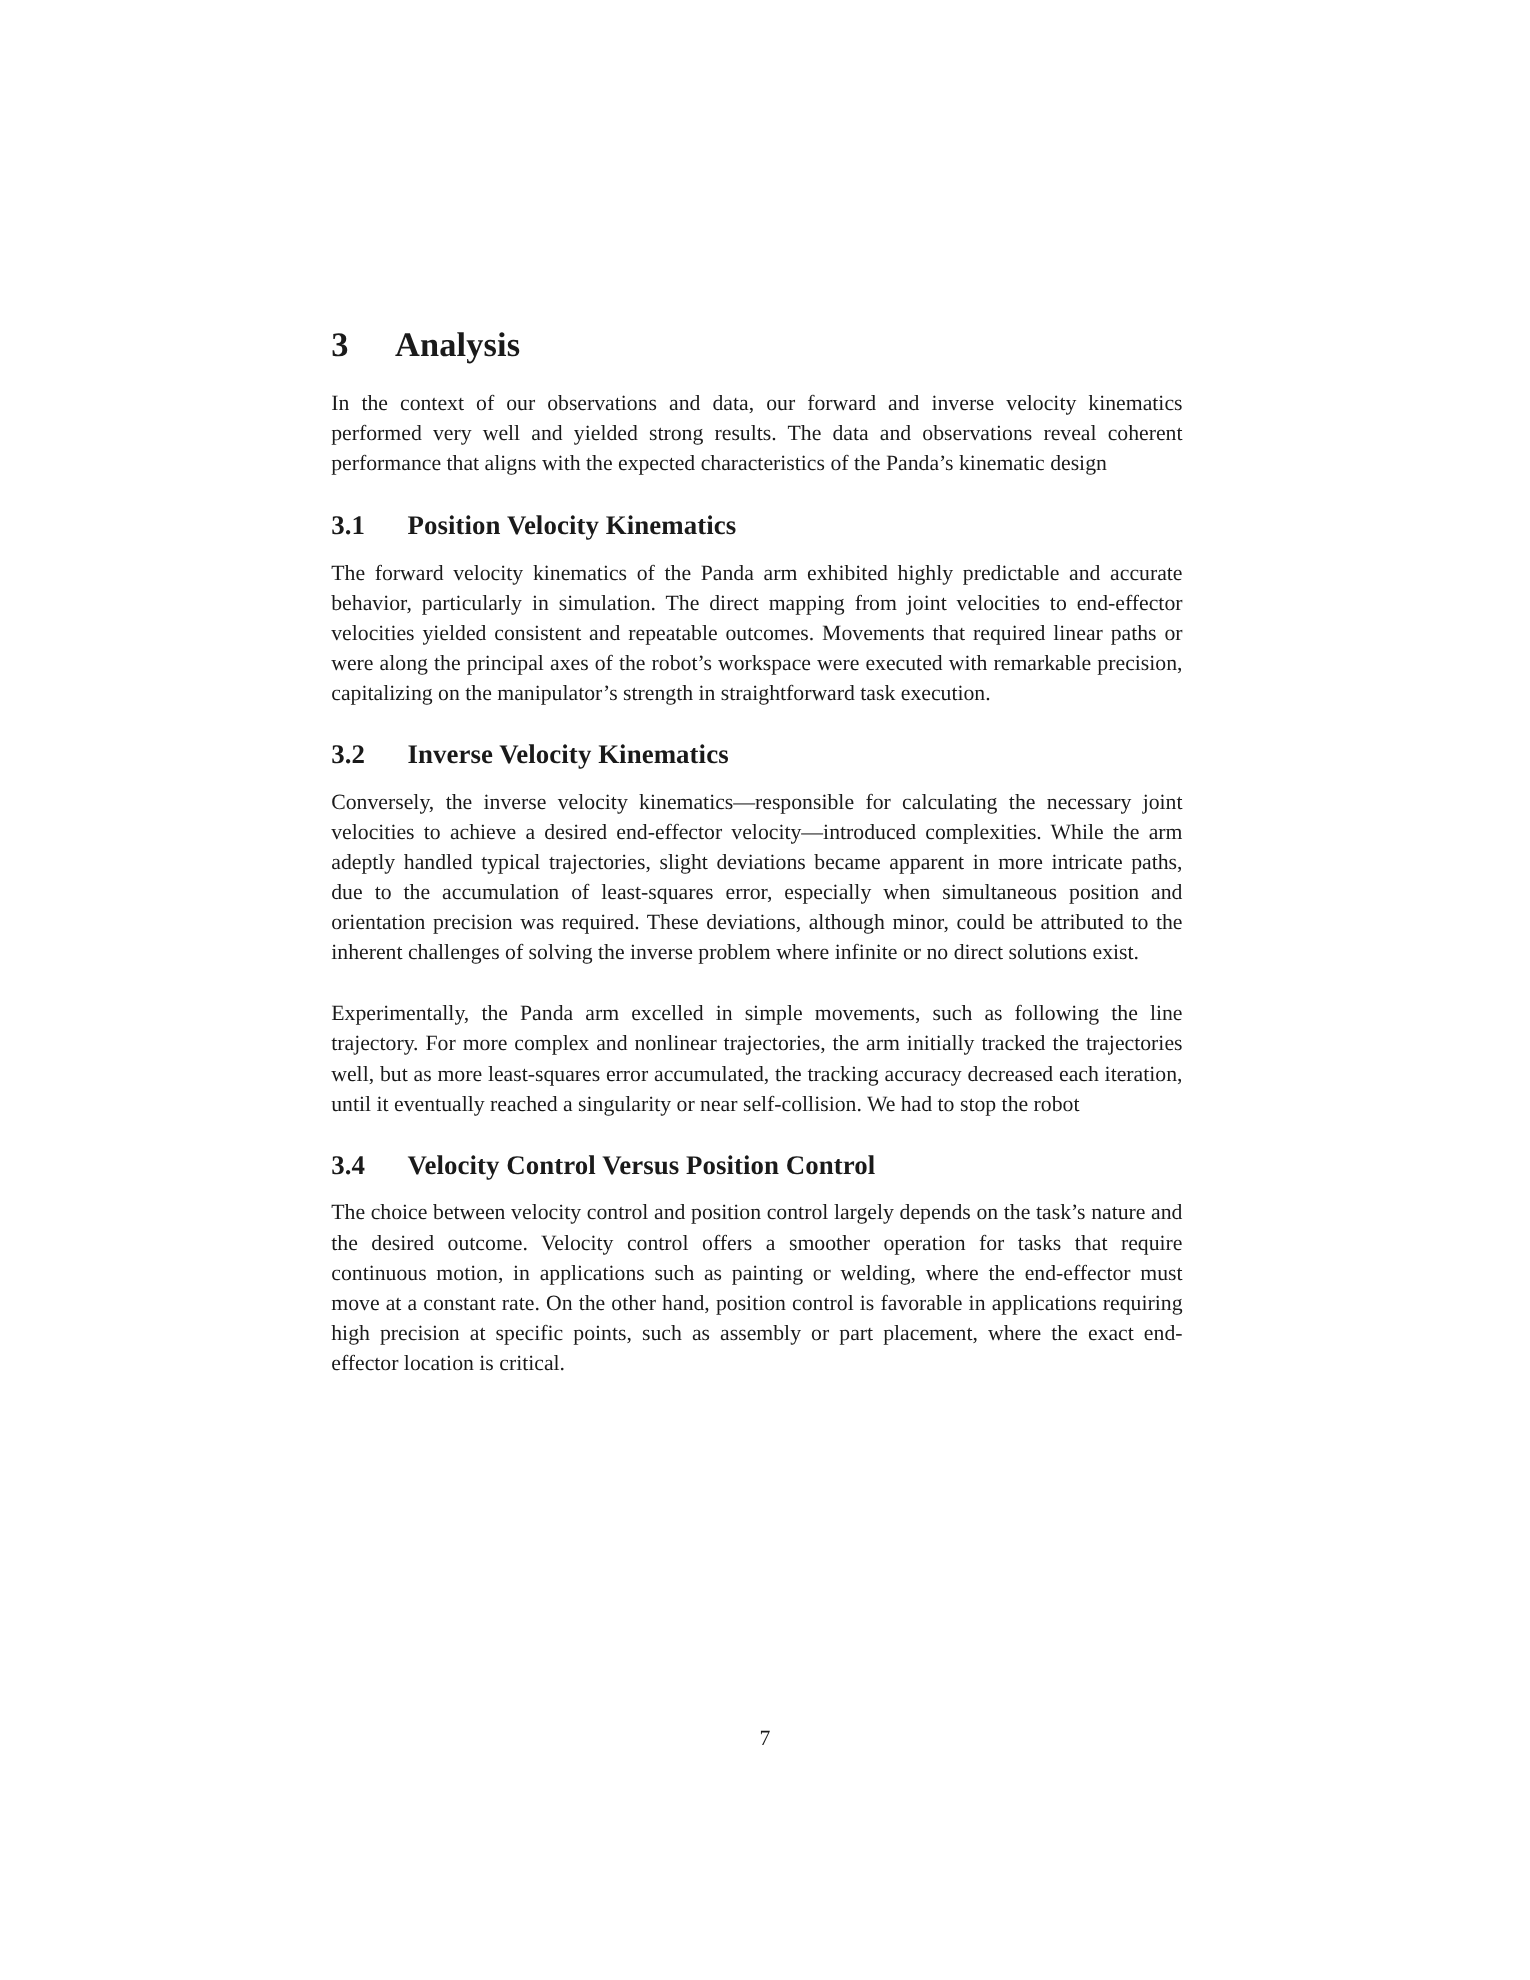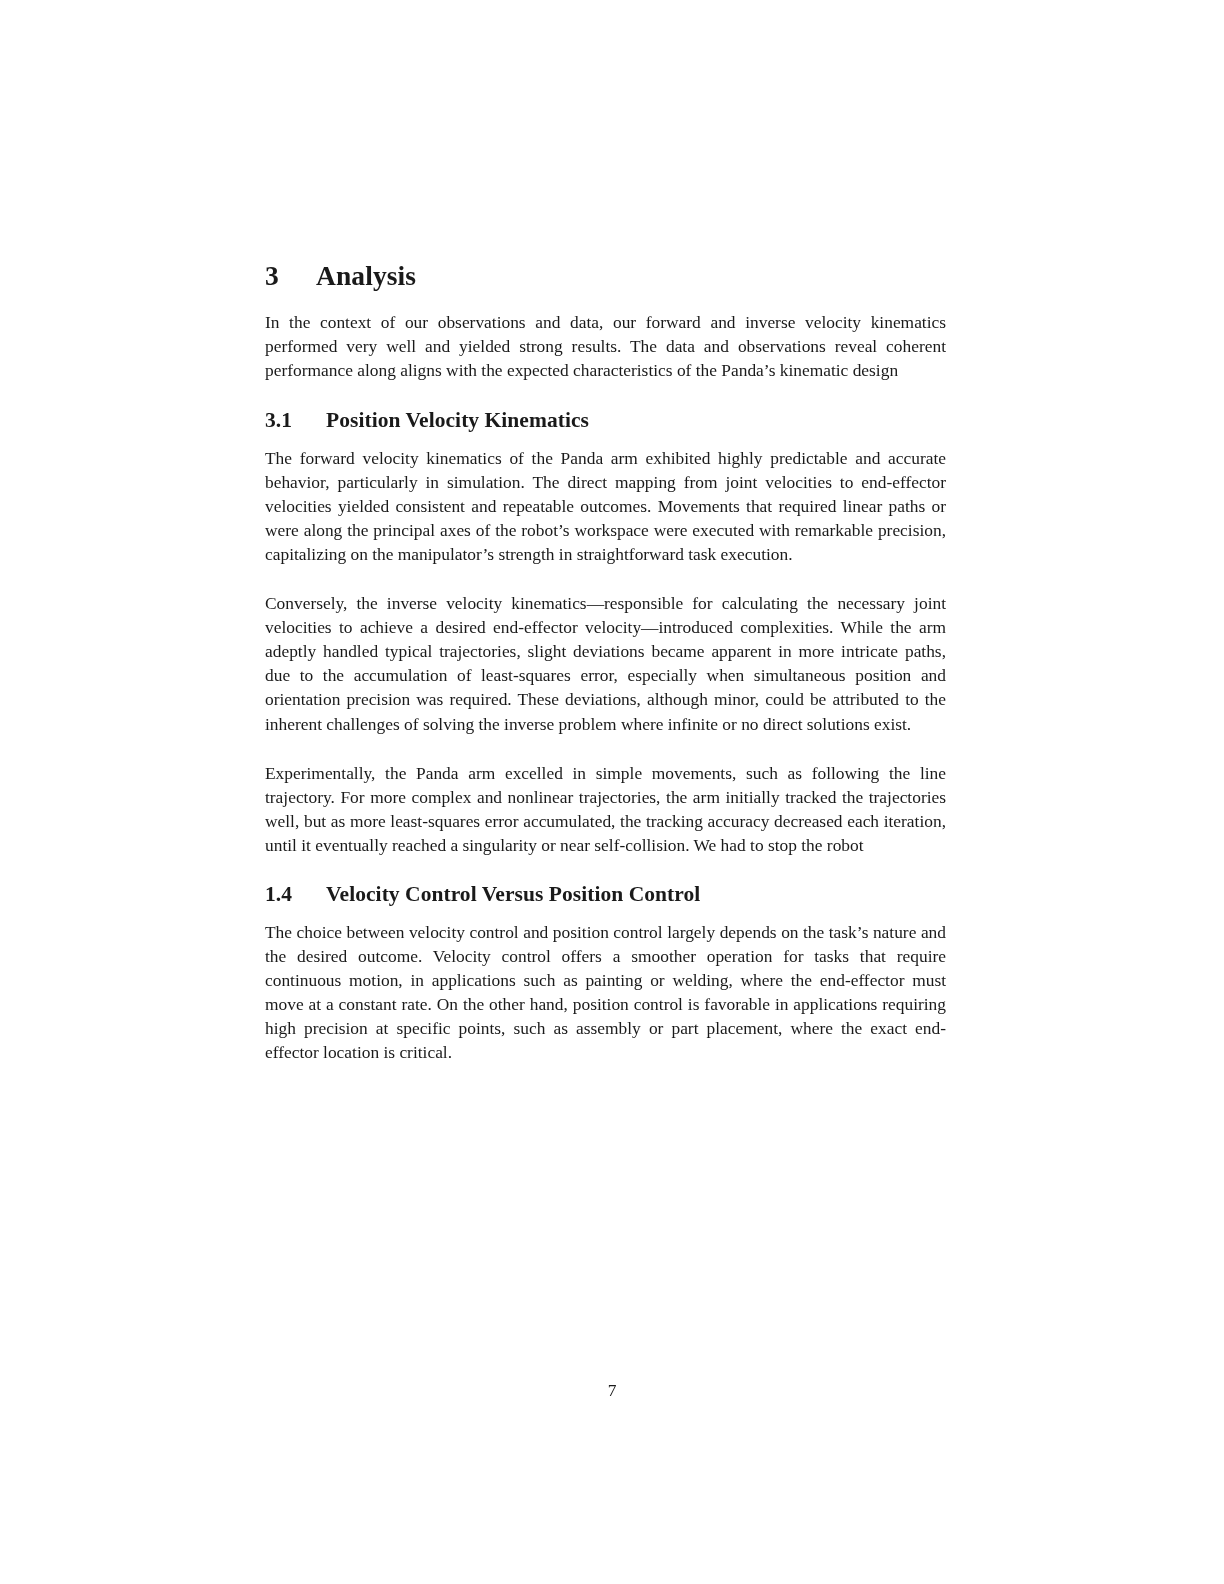--- a/index.html
+++ b/index.html
@@ -104,42 +104,46 @@
 
 <div class="page">
 
   <div class="text-column">
 
     <div class="block intro">
       <h1 class="section-heading">
         <span class="num">3</span>
         <span class="ttl">Analysis</span>
       </h1>
-      <p class="body-par">In the context of our observations and data, our forward and inverse velocity kinematics performed very well and yielded strong results. The data and observations reveal coherent performance along aligns with the expected characteristics of the Panda’s kinematic design</p>
+      <p class="body-par">In the context of our observations and data, our forward and inverse velocity kinematics performed very well and yielded strong results. The data and observations reveal coherent performance that aligns with the expected characteristics of the Panda’s kinematic design</p>
     </div>
 
     <div class="block">
       <h2 class="subsection-heading">
         <span class="num">3.1</span>
         <span class="ttl">Position Velocity Kinematics</span>
       </h2>
       <p class="body-par">The forward velocity kinematics of the Panda arm exhibited highly predictable and accurate behavior, particularly in simulation. The direct mapping from joint velocities to end-effector velocities yielded consistent and repeatable outcomes. Movements that required linear paths or were along the principal axes of the robot’s workspace were executed with remarkable precision, capitalizing on the manipulator’s strength in straightforward task execution.</p>
     </div>
 
     <div class="block">
+      <h2 class="subsection-heading">
+        <span class="num">3.2</span>
+        <span class="ttl">Inverse Velocity Kinematics</span>
+      </h2>
       <p class="body-par">Conversely, the inverse velocity kinematics—responsible for calculating the necessary joint velocities to achieve a desired end-effector velocity—introduced complexities. While the arm adeptly handled typical trajectories, slight deviations became apparent in more intricate paths, due to the accumulation of least-squares error, especially when simultaneous position and orientation precision was required. These deviations, although minor, could be attributed to the inherent challenges of solving the inverse problem where infinite or no direct solutions exist.</p>
     </div>
 
     <div class="block">
       <p class="body-par">Experimentally, the Panda arm excelled in simple movements, such as following the line trajectory. For more complex and nonlinear trajectories, the arm initially tracked the trajectories well, but as more least-squares error accumulated, the tracking accuracy decreased each iteration, until it eventually reached a singularity or near self-collision. We had to stop the robot</p>
     </div>
 
     <div class="block">
       <h2 class="subsection-heading">
-        <span class="num">1.4</span>
+        <span class="num">3.4</span>
         <span class="ttl">Velocity Control Versus Position Control</span>
       </h2>
       <p class="body-par">The choice between velocity control and position control largely depends on the task’s nature and the desired outcome. Velocity control offers a smoother operation for tasks that require continuous motion, in applications such as painting or welding, where the end-effector must move at a constant rate. On the other hand, position control is favorable in applications requiring high precision at specific points, such as assembly or part placement, where the exact end-effector location is critical.</p>
     </div>
 
   </div>
 
   <div class="page-number">7</div>
 
 </div>

